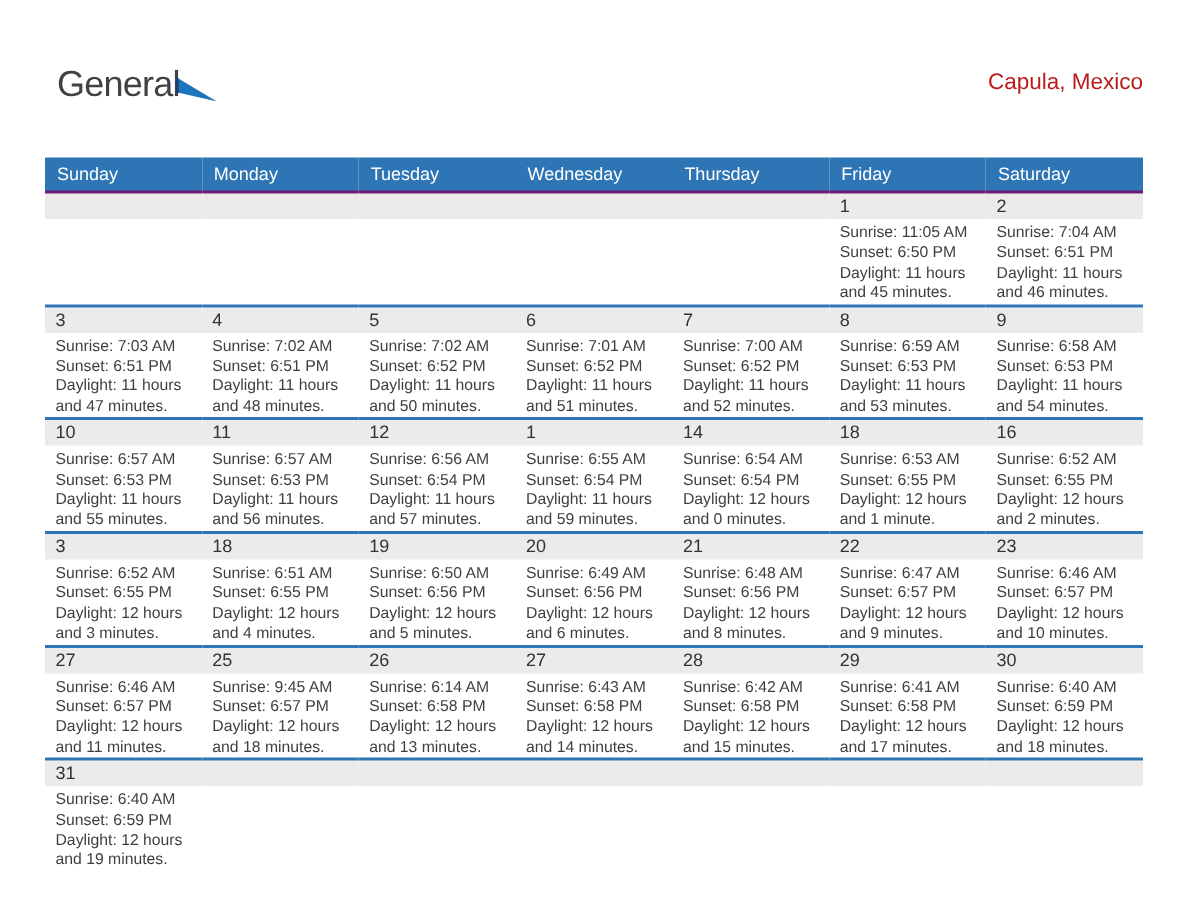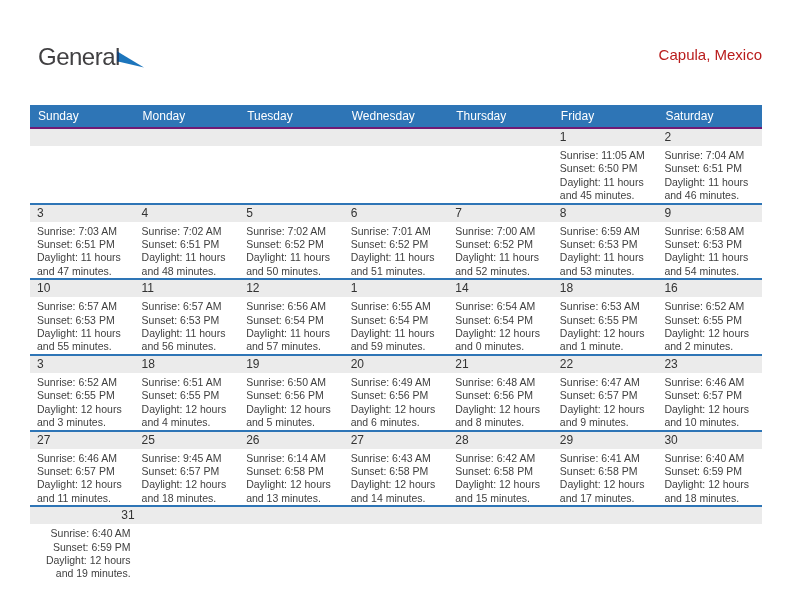--- a/index.html
+++ b/index.html
@@ -29,21 +29,21 @@
     position:absolute;top:105px;left:30px;width:732px;
     border-collapse:collapse;table-layout:fixed;
   }
   thead th{
     background:var(--header-blue);
     color:#ffffff;font-size:12px;font-weight:400;
     text-align:left;height:23px;padding:0 0 0 8px;
     border-bottom:2px solid #701a75;
   }
   tbody tr{border-bottom:2px solid var(--line-blue);}
-  tbody tr:last-child{border-bottom:none;text-align:right;}
+  tbody tr:last-child{border-bottom:none;}
   td.day-cell{vertical-align:top;padding:0;height:73px;}
   .day-number{
     background:var(--band-gray);
     height:17px;line-height:17px;
     font-size:12px;color:#333333;
     padding-left:7px;
   }
   .day-info{
     padding:3px 4px 0 7px;
     font-size:10.5px;line-height:13.4px;color:var(--text-dark);

